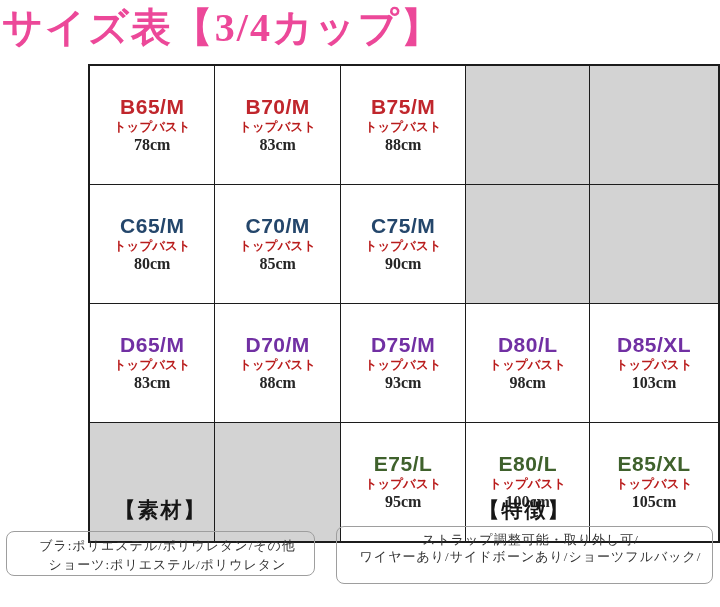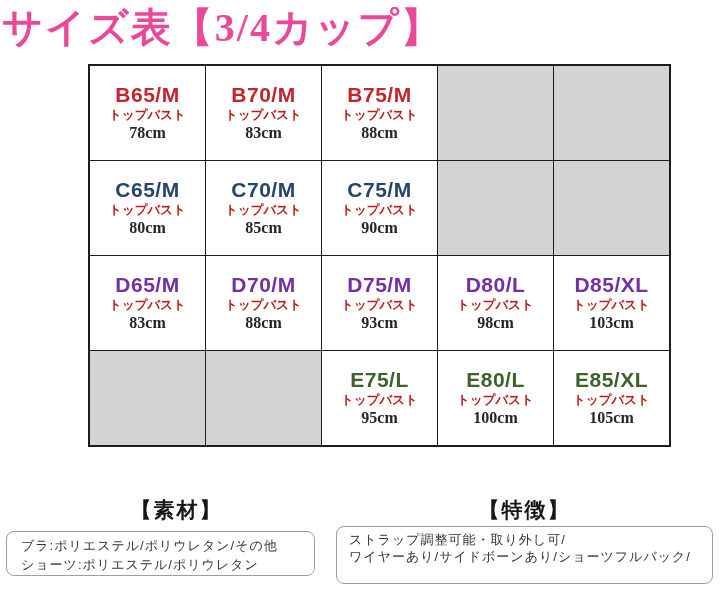--- a/index.html
+++ b/index.html
@@ -11,47 +11,47 @@
     position:absolute; left:2px; top:0; white-space:nowrap;
     font-family:"Liberation Serif","DejaVu Serif",serif;
     font-size:40px; font-weight:600; color:#ec4899; letter-spacing:2px;
   }
   table.size-table {
     position:absolute; left:88px; top:64px;
     border-collapse:collapse; table-layout:fixed;
     border:2px solid #1c1c1c;
   }
   table.size-table td {
-    width:107px; height:86px; padding:4px;
+    width:107px; height:86px; padding:16px;
     border:1px solid #1c1c1c;
     text-align:center; vertical-align:middle;
   }
   td.empty { background:#d3d3d3; }
   .cell-size {
     font-size:21px; font-weight:700; letter-spacing:0.5px;
     color:var(--c,#222222); line-height:1.1;
   }
   .cell-sub {
     font-size:12.5px; font-weight:700; color:#b91c1c; line-height:1.25; margin-top:2px;
   }
   .cell-bust {
     font-size:16px; font-weight:700; color:#262626; line-height:1.25;font-family:Liberation Serif, serif;
   }
   .section-heading {
     position:absolute; top:496px; text-align:center; white-space:nowrap;
     font-family:"Liberation Serif","DejaVu Serif",serif;
     font-size:21px; font-weight:600; color:#161616; letter-spacing:2px;
   }
-  .heading-materials { left:22px;   width:309px;font-family:Liberation Serif, serif; }
+  .heading-materials { left:6px;   width:309px;font-family:Liberation Serif, serif; }
   .heading-features  { left:336px; width:377px; }
   .info-box {
     position:absolute; box-sizing:border-box;
     border:1px solid #9e9e9e; border-radius:8px;
-    font-family:Liberation Sans, sans-serif;
-    font-size:13px; color:#333333; letter-spacing:1px; white-space:nowrap;
+    font-family:Liberation Serif, serif;
+    font-size:13px; color:#333333; letter-spacing:1px; white-space:nowrap;text-align:center;
   }
   .box-materials { left:6px;   top:531px; width:309px; height:45px; padding:4px 0 0 14px; line-height:19px; }
   .box-features  { left:336px; top:526px; width:377px; height:58px; padding:4px 0 0 12px; line-height:17.2px; }
 </style>
 </head>
 <body>
 
 <div class="title">サイズ表【3/4カップ】</div>
 
 <table class="size-table">

